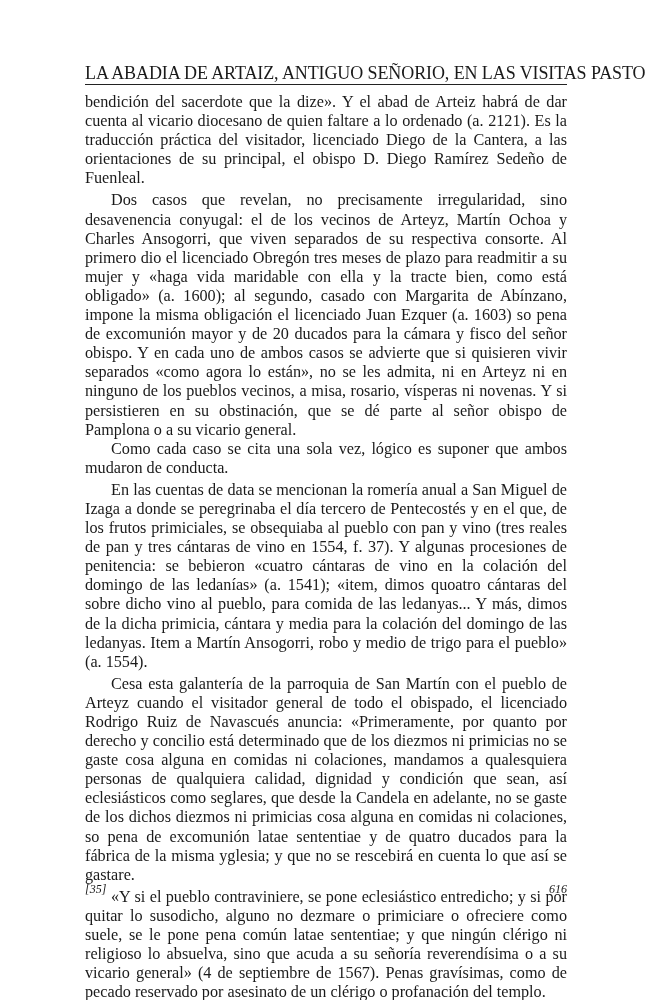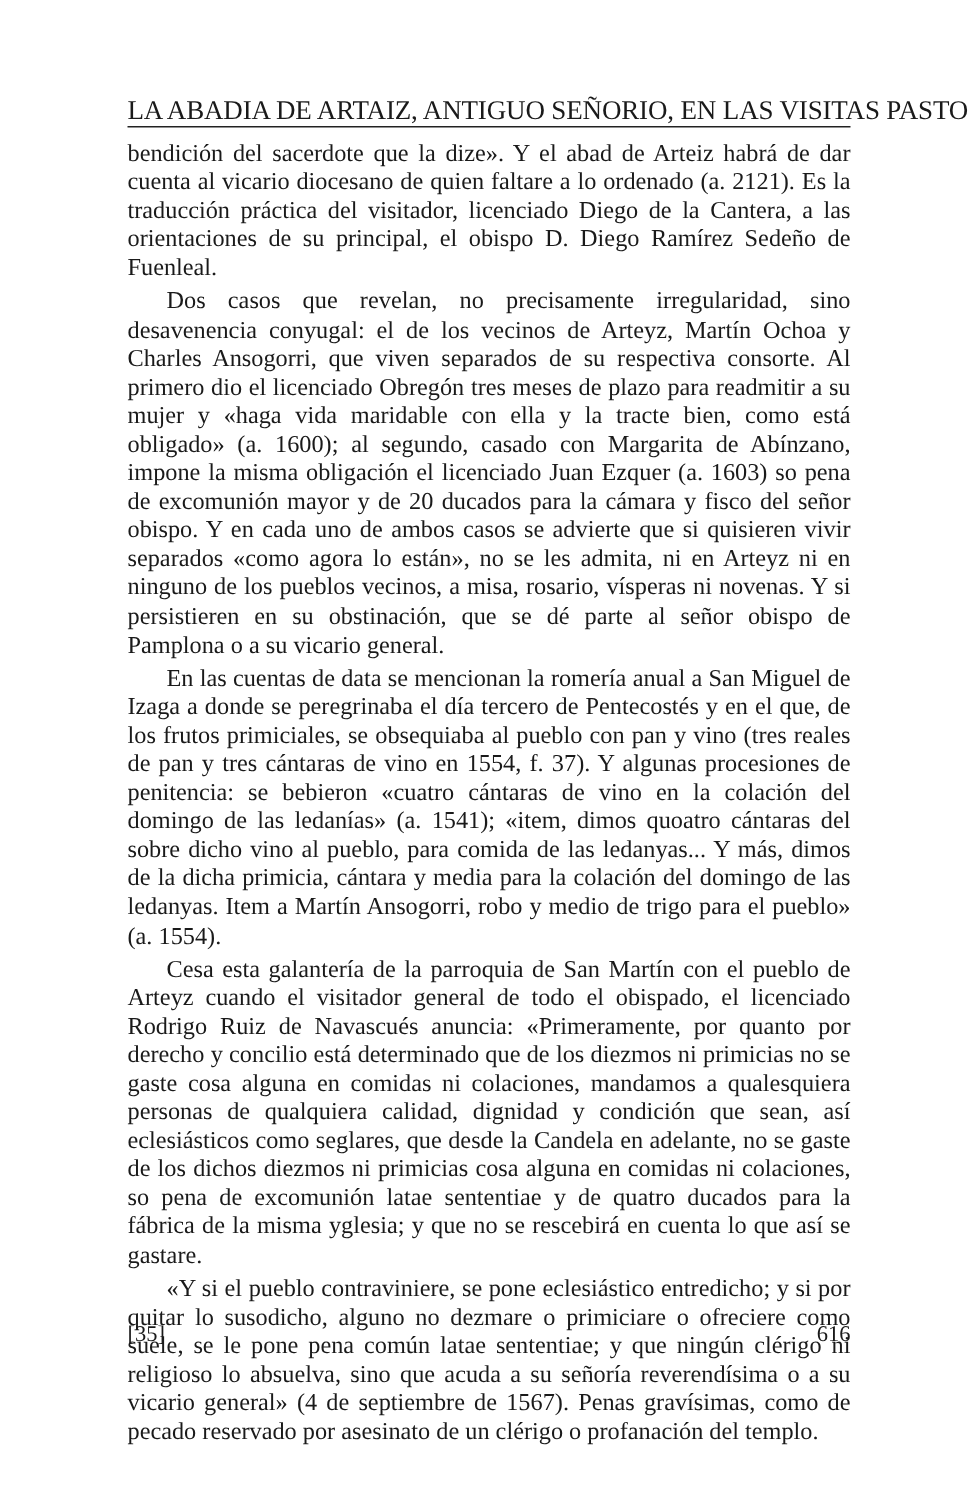--- a/index.html
+++ b/index.html
@@ -6,30 +6,31 @@
   body { width: 645px; height: 1000px; position: relative; overflow: hidden; }
   .page { position: absolute; left: 85px; top: 64px; width: 482px; color: #1a1a1a;
     font-family: "Liberation Serif", "DejaVu Serif", serif; }
   .running-head { font-size: 18px; letter-spacing: -0.1px; text-align: center; white-space: nowrap;
     padding-bottom: 2px; border-bottom: 1px solid #222; line-height: 18px; }
   .body { margin-top: 8px; font-size: 16.2px; line-height: 19.1px; text-align: justify; hyphens: manual; }
   .body p { margin: 0; text-indent: 0; }
   .body p.ind { text-indent: 26px; }
   .body p.gap { margin-top: 3px; }
   .folio { position: absolute; left: 85px; top: 882px; width: 482px; font-family: "Liberation Serif", "DejaVu Serif", serif;
-    font-size: 15px; color: #1a1a1a; display: flex; justify-content: space-between; }
+    font-size: 12px; color: #1a1a1a; display: flex; justify-content: space-between; font-style: italic; }
 </style>
 </head>
 <body>
 
 <div class="page">
   <div class="running-head">LA ABADIA DE ARTAIZ, ANTIGUO SEÑORIO, EN LAS VISITAS PASTORALES</div>
   <div class="body">
     <p>bendición del sacerdote que la dize». Y el abad de Arteiz habrá de dar cuenta al vicario diocesano de quien faltare a lo ordenado (a. 2121). Es la traducción práctica del visitador, licenciado Diego de la Cantera, a las orientaciones de su principal, el obispo D. Diego Ramírez Sedeño de Fuenleal.</p>
     <p class="ind gap">Dos casos que revelan, no precisamente irregularidad, sino desavenencia conyugal: el de los vecinos de Arteyz, Martín Ochoa y Charles Ansogorri, que viven separados de su respectiva consorte. Al primero dio el licenciado Obregón tres meses de plazo para readmitir a su mujer y «haga vida maridable con ella y la tracte bien, como está obligado» (a. 1600); al segundo, casado con Margarita de Abínzano, impone la misma obligación el licenciado Juan Ezquer (a. 1603) so pena de excomunión mayor y de 20 ducados para la cámara y fisco del señor obispo. Y en cada uno de ambos casos se advierte que si quisieren vivir separados «como agora lo están», no se les admita, ni en Arteyz ni en ninguno de los pueblos vecinos, a misa, rosario, vísperas ni novenas. Y si persistieren en su obstinación, que se dé parte al señor obispo de Pamplona o a su vicario general.</p>
+    <p class="ind">Como cada caso se cita una sola vez, lógico es suponer que ambos mudaron de conducta.</p>
     <p class="ind gap">En las cuentas de data se mencionan la romería anual a San Miguel de Izaga a donde se peregrinaba el día tercero de Pentecostés y en el que, de los frutos primiciales, se obsequiaba al pueblo con pan y vino (tres reales de pan y tres cántaras de vino en 1554, f. 37). Y algunas procesiones de penitencia: se bebieron «cuatro cántaras de vino en la colación del domingo de las ledanías» (a. 1541); «item, dimos quoatro cántaras del sobre dicho vino al pueblo, para comida de las ledanyas... Y más, dimos de la dicha primicia, cántara y media para la colación del domingo de las ledanyas. Item a Martín Ansogorri, robo y medio de trigo para el pueblo» (a. 1554).</p>
     <p class="ind gap">Cesa esta galantería de la parroquia de San Martín con el pueblo de Arteyz cuando el visitador general de todo el obispado, el licenciado Rodrigo Ruiz de Navascués anuncia: «Primeramente, por quanto por derecho y concilio está determinado que de los diezmos ni primicias no se gaste cosa alguna en comidas ni colaciones, mandamos a qualesquiera personas de qualquiera calidad, dignidad y condición que sean, así eclesiásticos como seglares, que desde la Candela en adelante, no se gaste de los dichos diezmos ni primicias cosa alguna en comidas ni colaciones, so pena de excomunión latae sententiae y de quatro ducados para la fábrica de la misma yglesia; y que no se rescebirá en cuenta lo que así se gastare.</p>
     <p class="ind gap">«Y si el pueblo contraviniere, se pone eclesiástico entredicho; y si por quitar lo susodicho, alguno no dezmare o primiciare o ofreciere como suele, se le pone pena común latae sententiae; y que ningún clérigo ni religioso lo absuelva, sino que acuda a su señoría reverendísima o a su vicario general» (4 de septiembre de 1567). Penas gravísimas, como de pecado reservado por asesinato de un clérigo o profanación del templo.</p>
 
   </div>
 </div>
 
 <div class="folio">
   <span>[35]</span>
   <span>616</span>

